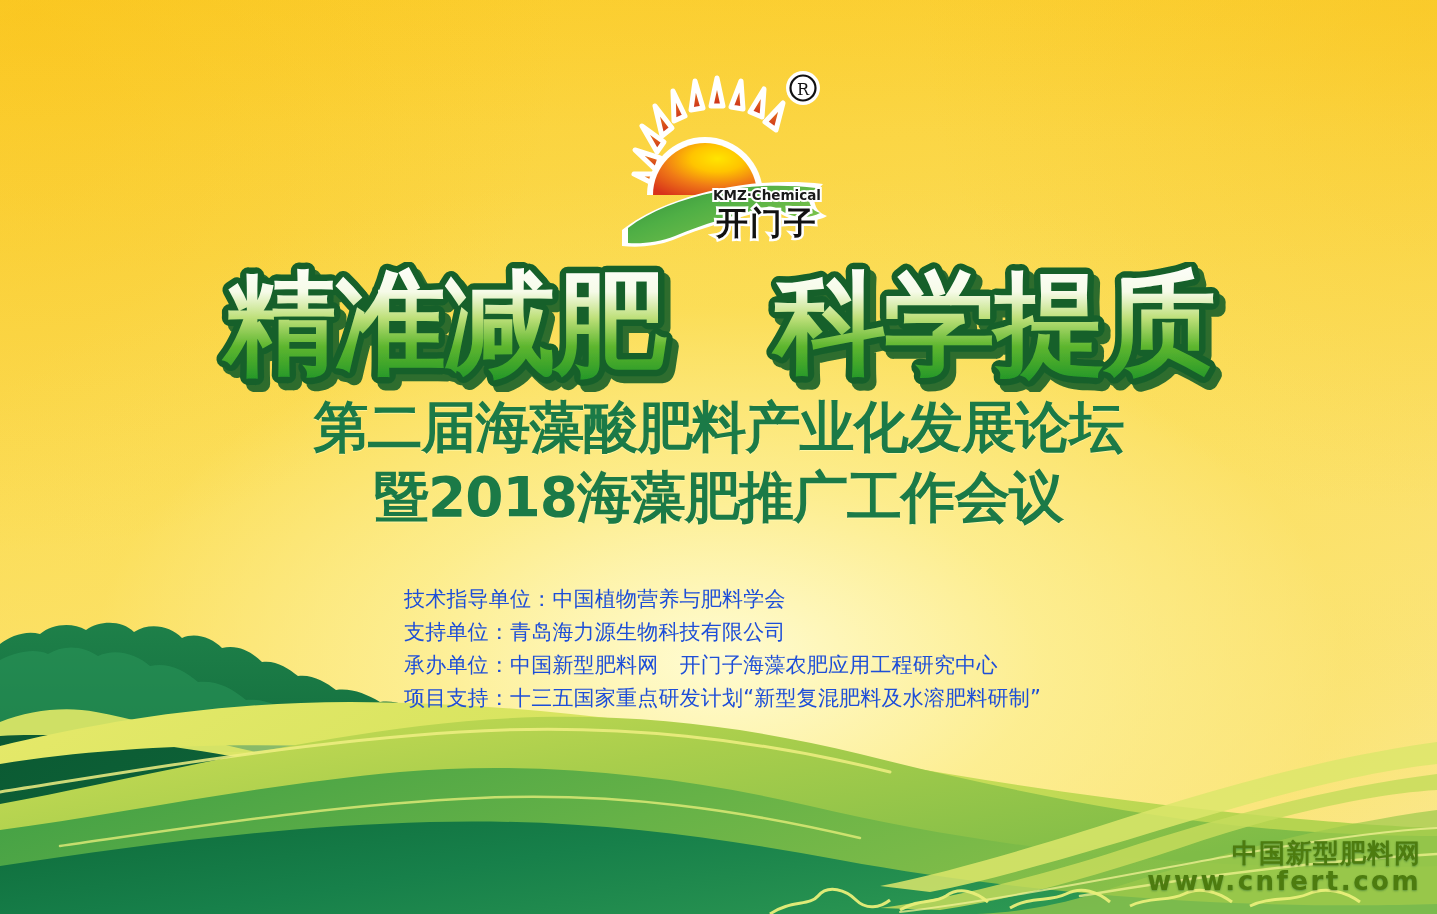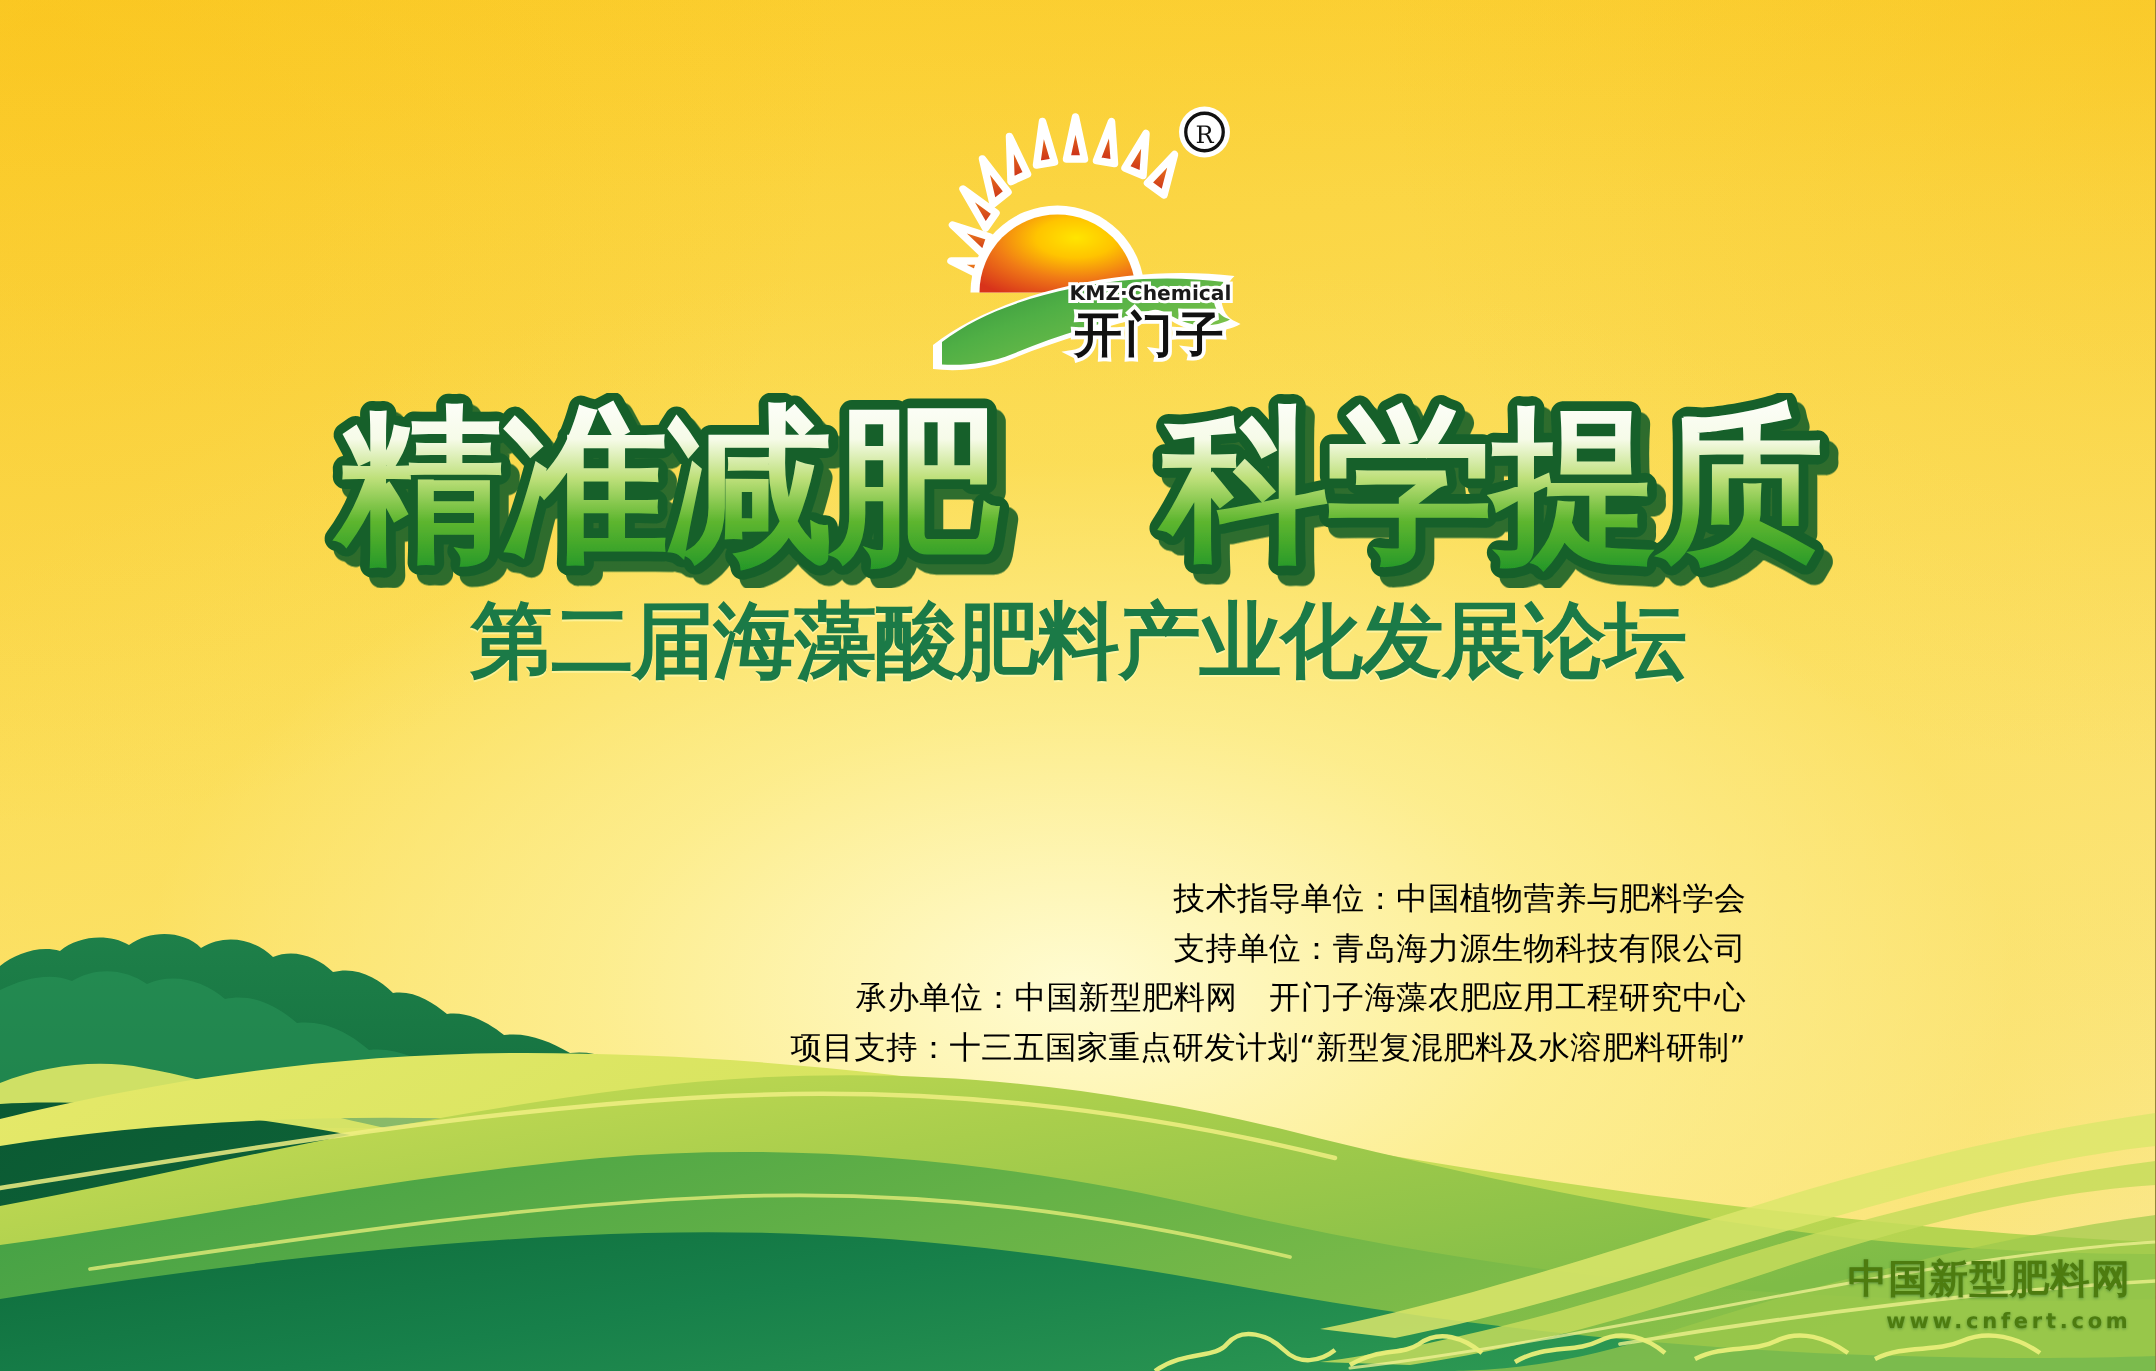--- a/index.html
+++ b/index.html
@@ -79,45 +79,44 @@
   
   .credits {
     position: absolute;
     left: 404px; top: 583px;
     width: 760px;
   }
   .credit-line {
     font-family: "DejaVu Sans", "Liberation Sans", sans-serif;
     font-size: 21px;
     line-height: 33px;
-    color: #000000;
+    color: #1d4ed8;
     white-space: nowrap;
     letter-spacing: 0.2px;
-    text-align: right;
   }
 
   
   .watermark {
     position: absolute;
     right: 16px; bottom: 20px;
     text-align: right;
     color: #4d7c0f;
   }
   .wm-cn {
     font-family: "DejaVu Sans", "Liberation Sans", sans-serif;
     font-weight: bold;
     font-size: 26px;
     letter-spacing: 1px;
     line-height: 30px;
     text-shadow: 0 1px 2px rgba(20,80,40,0.45);
   }
   .wm-url {
     font-family: "DejaVu Sans", "Liberation Sans", sans-serif;
     font-weight: bold;
-    font-size: 14px;
+    font-size: 26px;
     letter-spacing: 2.5px;
     line-height: 26px;
     text-shadow: 0 1px 2px rgba(20,80,40,0.45);
   }
 </style>
 </head>
 <body>
 
 <div id="banner">
 
@@ -297,20 +296,21 @@
         </filter>
       </defs>
       <g filter="url(#hlShadow)">
         <text x="530" y="100" text-anchor="middle" font-family="DejaVu Sans, Liberation Sans, sans-serif" font-size="112" font-weight="bold" letter-spacing="-2" stroke="#14612B" stroke-width="13" stroke-linejoin="round" paint-order="stroke" fill="url(#hlGrad)">精准减肥　科学提质</text>
       </g>
     </svg>
   </div>
 
   <div class="subtitle-block">
     <div class="sub-line sub-line-1">第二届海藻酸肥料产业化发展论坛</div>
+    <div class="sub-line sub-line-2">暨2018海藻肥推广工作会议</div>
   </div>
 
   <div class="credits">
     <div class="credit-line">技术指导单位：中国植物营养与肥料学会</div>
     <div class="credit-line">支持单位：青岛海力源生物科技有限公司</div>
     <div class="credit-line">承办单位：中国新型肥料网　开门子海藻农肥应用工程研究中心</div>
     <div class="credit-line">项目支持：十三五国家重点研发计划“新型复混肥料及水溶肥料研制”</div>
   </div>
 
   <div class="watermark">

